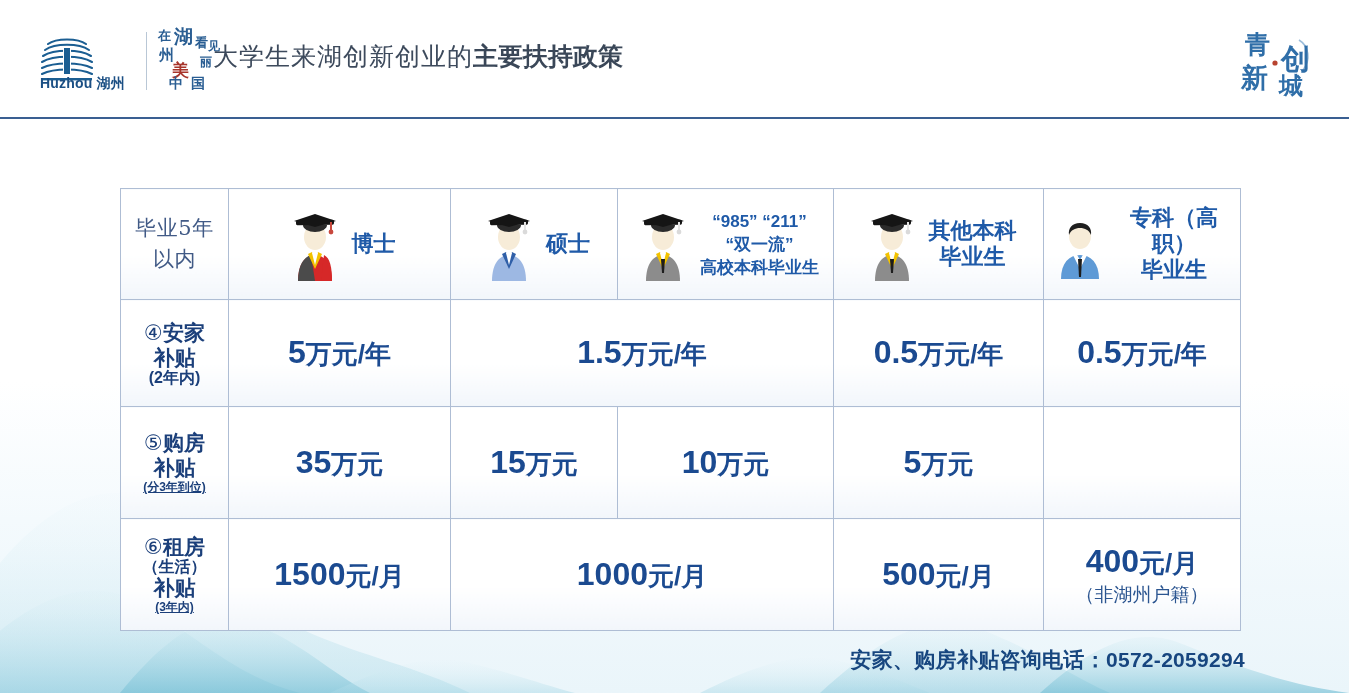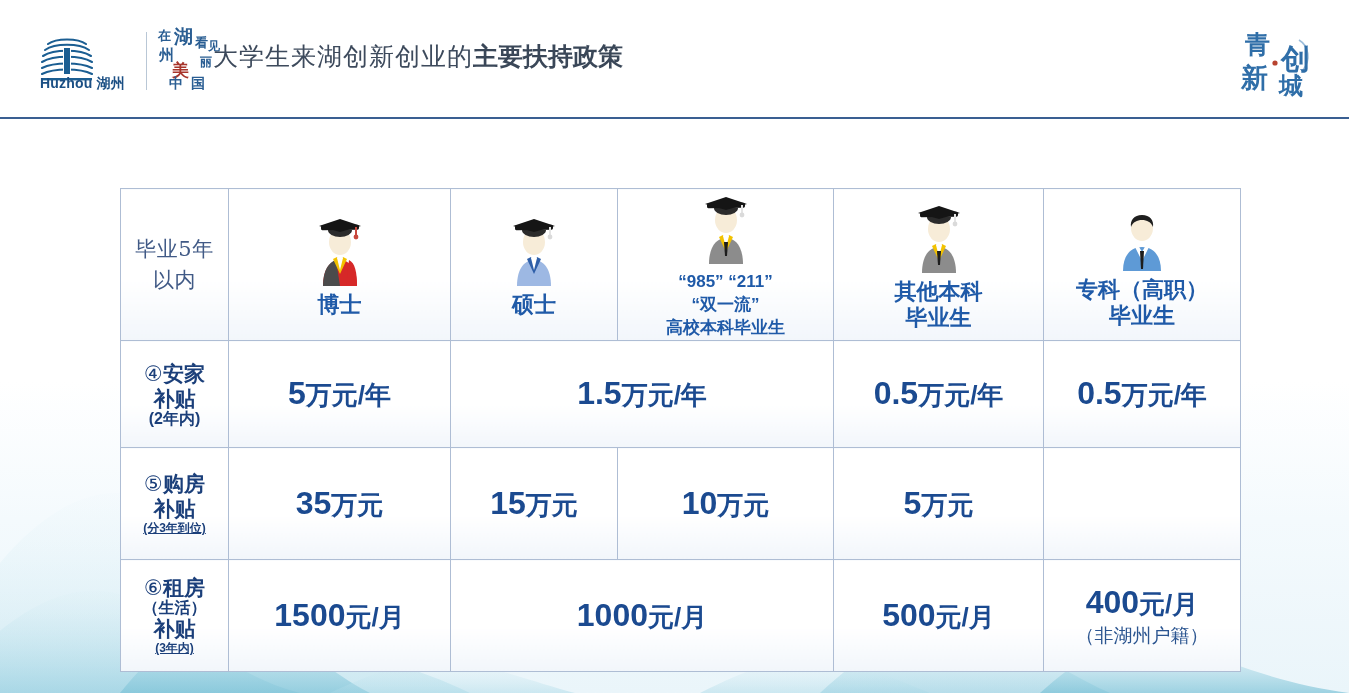--- a/index.html
+++ b/index.html
@@ -149,21 +149,20 @@
     line-height: 31px;
     font-family: "DejaVu Serif", "Liberation Serif", serif;
     letter-spacing: .5px;
   }
   .hdr-cell-inner {
     display: flex;
     align-items: center;
     justify-content: center;
     gap: 6px;
     padding: 0 6px;
-    flex-direction: column;
   }
   .hdr-label {
     font-size: 22px;
     font-weight: bold;
     color: #1f5aa8;
     line-height: 26px;
     letter-spacing: 0px;
     white-space: nowrap;
   }
   .hdr-label.small {
@@ -500,15 +499,16 @@
         <td class="val">
           <span>400</span><span class="unit">元/月</span>
           <span class="note">（非湖州户籍）</span>
         </td>
       </tr>
 
     </tbody>
   </table>
 
   <div id="contact">
+    <div>安家、购房补贴咨询电话：0572-2059294</div>
   </div>
 
 </div>
 
 </body></html>

